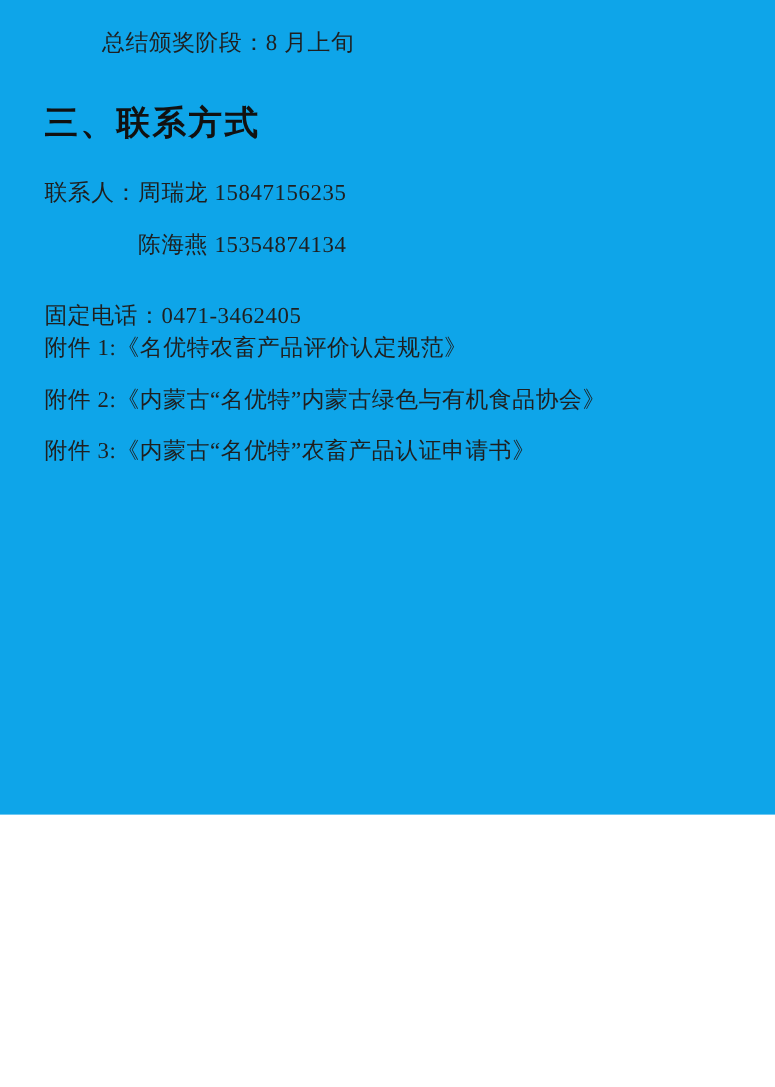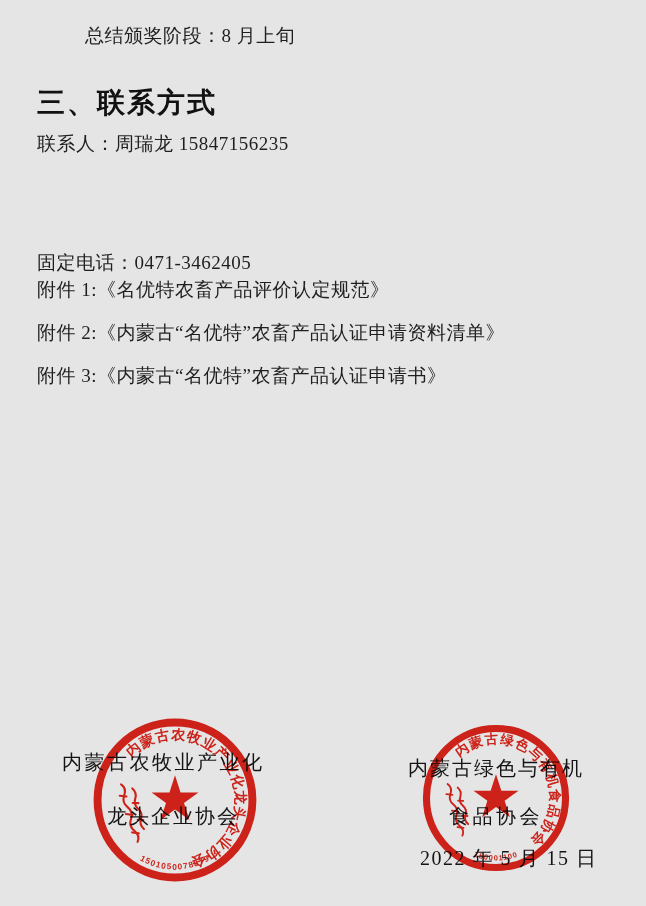--- a/index.html
+++ b/index.html
@@ -1,43 +1,43 @@
 <!DOCTYPE html>
 <html><head>
 <meta charset="utf-8">
 <style>
   * { margin: 0; padding: 0; box-sizing: border-box; }
   html, body { background: #ffffff; }
   body { font-family: "Liberation Serif", "DejaVu Serif", serif; }
   .page {
     position: relative;
     width: 646px;
-    height: 906px;
-    background: #e5e5e5;
+    height: 679px;
+    background: #0ea5e9;
     overflow: hidden;
     color: #1f1f1f;
   }
   .line {
     position: absolute;
     font-size: 19px;
     letter-spacing: 0.5px;
     white-space: nowrap;
     color: #1f1f1f;
   }
   .summary-line { left: 85px; top: 23px; }
   .section-heading {
     position: absolute;
     left: 37px; top: 84px;
     font-size: 28px;
     font-weight: bold;
     letter-spacing: 2px;
     color: #111;
     white-space: nowrap;
   }
-  .l0 { left: 37px;  top: 131px; }
+  .l0 { left: 37px;  top: 148px; }
   .l1 { left: 115px; top: 191px; }
   .l2 { left: 37px;  top: 234px; margin-top: 16px; }
   .l3 { left: 37px;  top: 277px; }
   .l4 { left: 37px;  top: 320px; }
   .l5 { left: 37px;  top: 363px; text-align: right; }
   .l6 { left: 37px;  top: 406px; }
 
   .sig-text {
     position: absolute;
     font-size: 20px;
@@ -76,23 +76,24 @@
 </style>
 </head>
 <body>
 
 <div class="page">
 
   <div class="line summary-line">总结颁奖阶段：8 月上旬</div>
   <div class="section-heading">三、联系方式</div>
 
   <div class="line l0">联系人：周瑞龙 15847156235</div>
+  <div class="line l1">陈海燕 15354874134</div>
   <div class="line l2">固定电话：0471-3462405</div>
   <div class="line l3">附件 1:《名优特农畜产品评价认定规范》</div>
-  <div class="line l4">附件 2:《内蒙古“名优特”农畜产品认证申请资料清单》</div>
+  <div class="line l4">附件 2:《内蒙古“名优特”内蒙古绿色与有机食品协会》</div>
   <div class="line l5">附件 3:《内蒙古“名优特”农畜产品认证申请书》</div>
 
   <div class="sig-text left-org-1">内蒙古农牧业产业化</div>
   <div class="sig-text left-org-2">龙头企业协会</div>
   <div class="sig-text right-org-1">内蒙古绿色与有机</div>
   <div class="sig-text right-org-2">食品协会</div>
   <div class="sig-text date-line">2022 年 5 月 15 日</div>
 
   <div class="seal seal-left">
     <svg viewBox="0 0 200 200" xmlns="http://www.w3.org/2000/svg">

